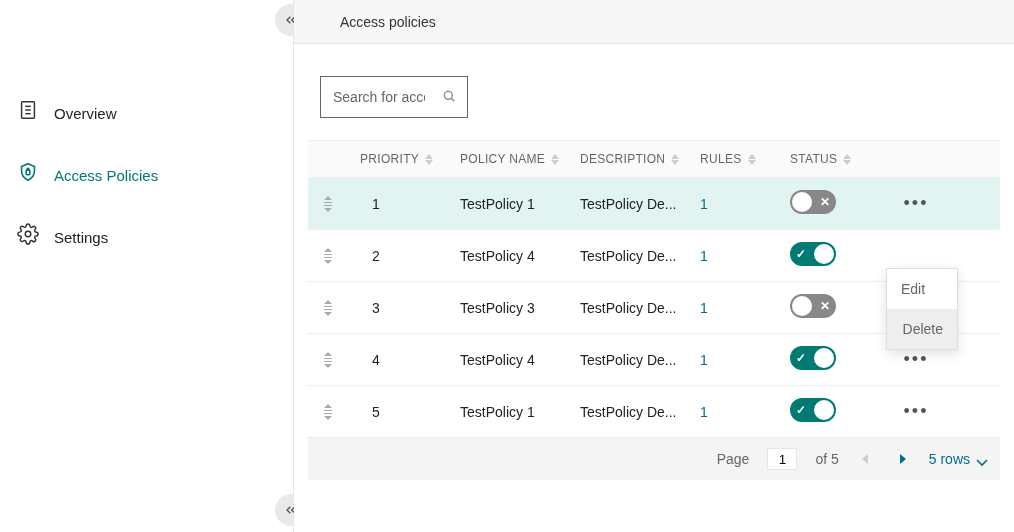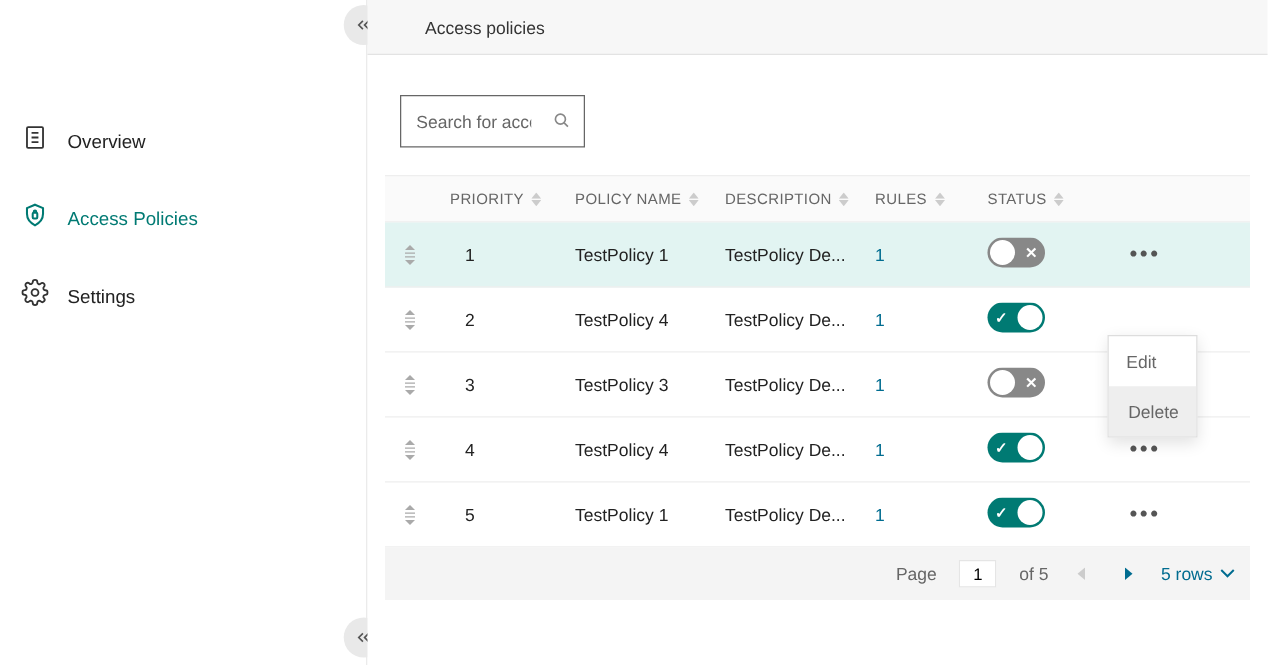--- a/index.html
+++ b/index.html
@@ -208,21 +208,21 @@
     width: 30px; height: 22px;
     border: 1px solid #e5e5e5;
     background: #fff;
     text-align: center;
   }
   .footer .nav-btn {
     width: 18px; height: 18px;
     display: inline-flex; align-items: center; justify-content: center;
     cursor: pointer;
   }
-  .footer .rows-sel { color: #006c90; display:flex; align-items:center; gap:6px; cursor:pointer;}
+  .footer .rows-sel { color: #006c90; display:flex; align-items:flex-end; gap:6px; cursor:pointer;}
 
   .sorter {
     display: inline-flex; flex-direction: column; line-height: 0;
     color: #bbb;
     gap: 1px;
   }
 </style>
 </head>
 <body>
 

